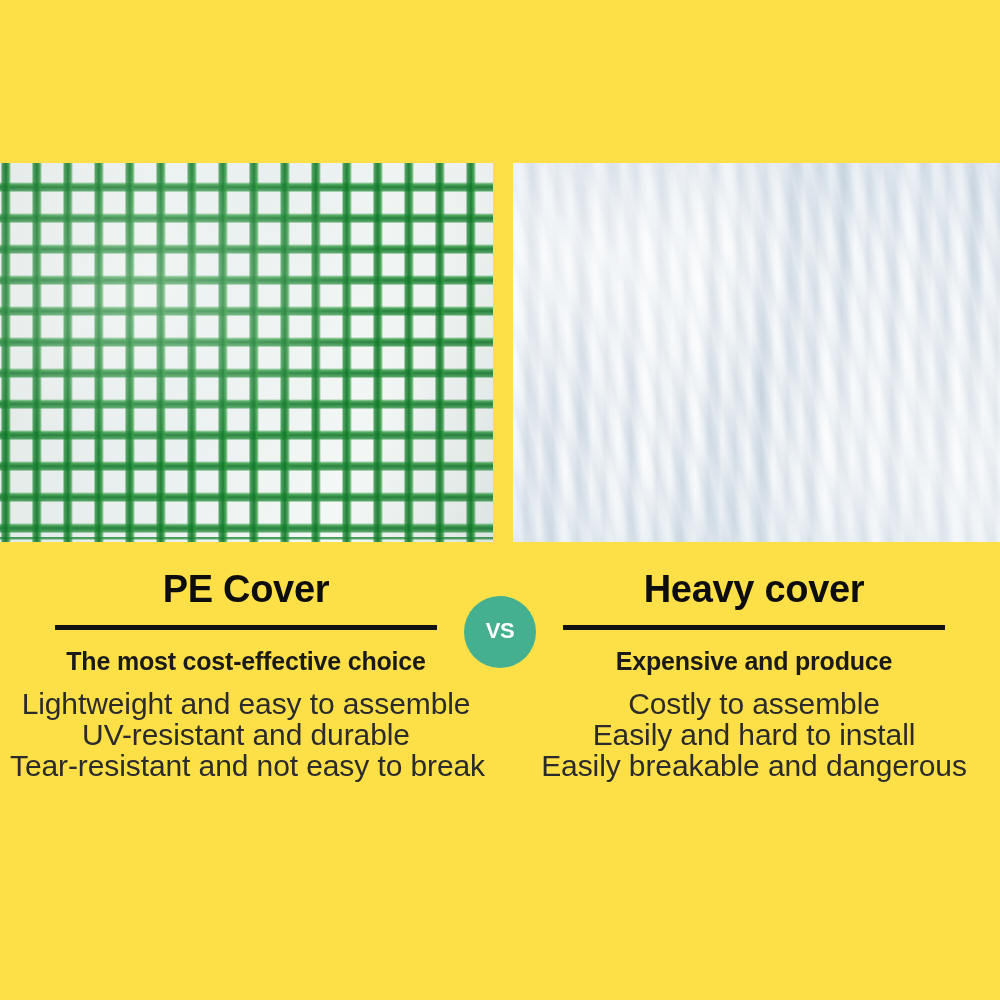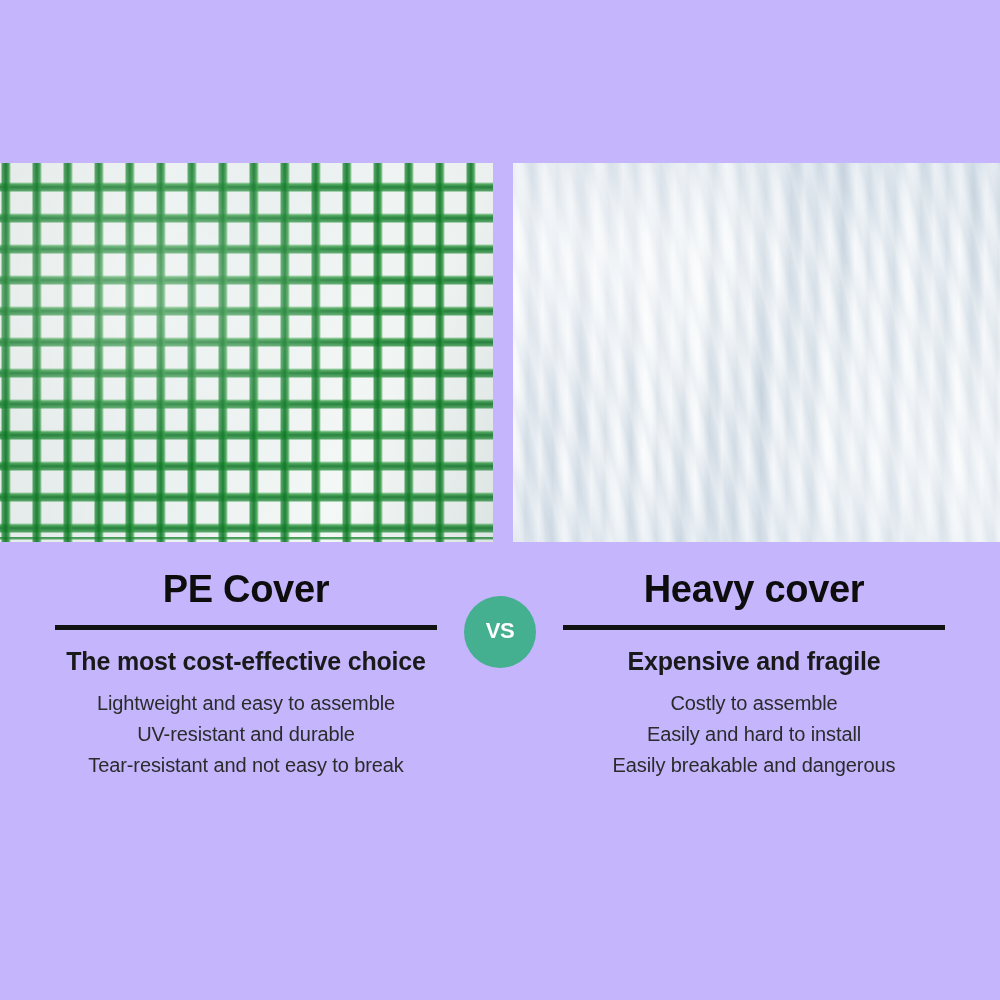--- a/index.html
+++ b/index.html
@@ -10,21 +10,21 @@
   }
   body {
     font-family: "Liberation Sans", "DejaVu Sans", sans-serif;
     -webkit-font-smoothing: antialiased;
   }
 
   .canvas {
     position: relative;
     width: 1000px;
     height: 1000px;
-    background: #c4b5fd;
+    background: #fde047;
     overflow: hidden;
   }
 
   
   .panel {
     position: absolute;
     top: 163px;
     height: 379px;
     overflow: hidden;
   }
@@ -160,21 +160,21 @@
     letter-spacing: -0.2px;
     white-space: nowrap;
   }
 
   .bullets {
     list-style: none;
     margin: 10px 0 0 0;
     padding: 0;
   }
   .bullets li {
-    font-size: 20px;
+    font-size: 30px;
     font-weight: 300;
     color: #2b2b2b;
     line-height: 31px;
     letter-spacing: -0.1px;
     white-space: nowrap;
     text-align: center;
   }
 
   
   .vs-badge {
@@ -223,21 +223,21 @@
     <ul class="bullets">
       <li>Lightweight and easy to assemble</li>
       <li>UV-resistant and durable</li>
       <li>Tear-resistant and not easy to break</li>
     </ul>
   </div>
 
   <div class="col col-right">
     <div class="col-title">Heavy cover</div>
     <div class="rule"></div>
-    <div class="col-sub">Expensive and fragile</div>
+    <div class="col-sub">Expensive and produce</div>
     <ul class="bullets">
       <li>Costly to assemble</li>
       <li>Easily and hard to install</li>
       <li>Easily breakable and dangerous</li>
     </ul>
   </div>
 
   <div class="vs-badge">
     <span class="vs-text">VS</span>
   </div>

